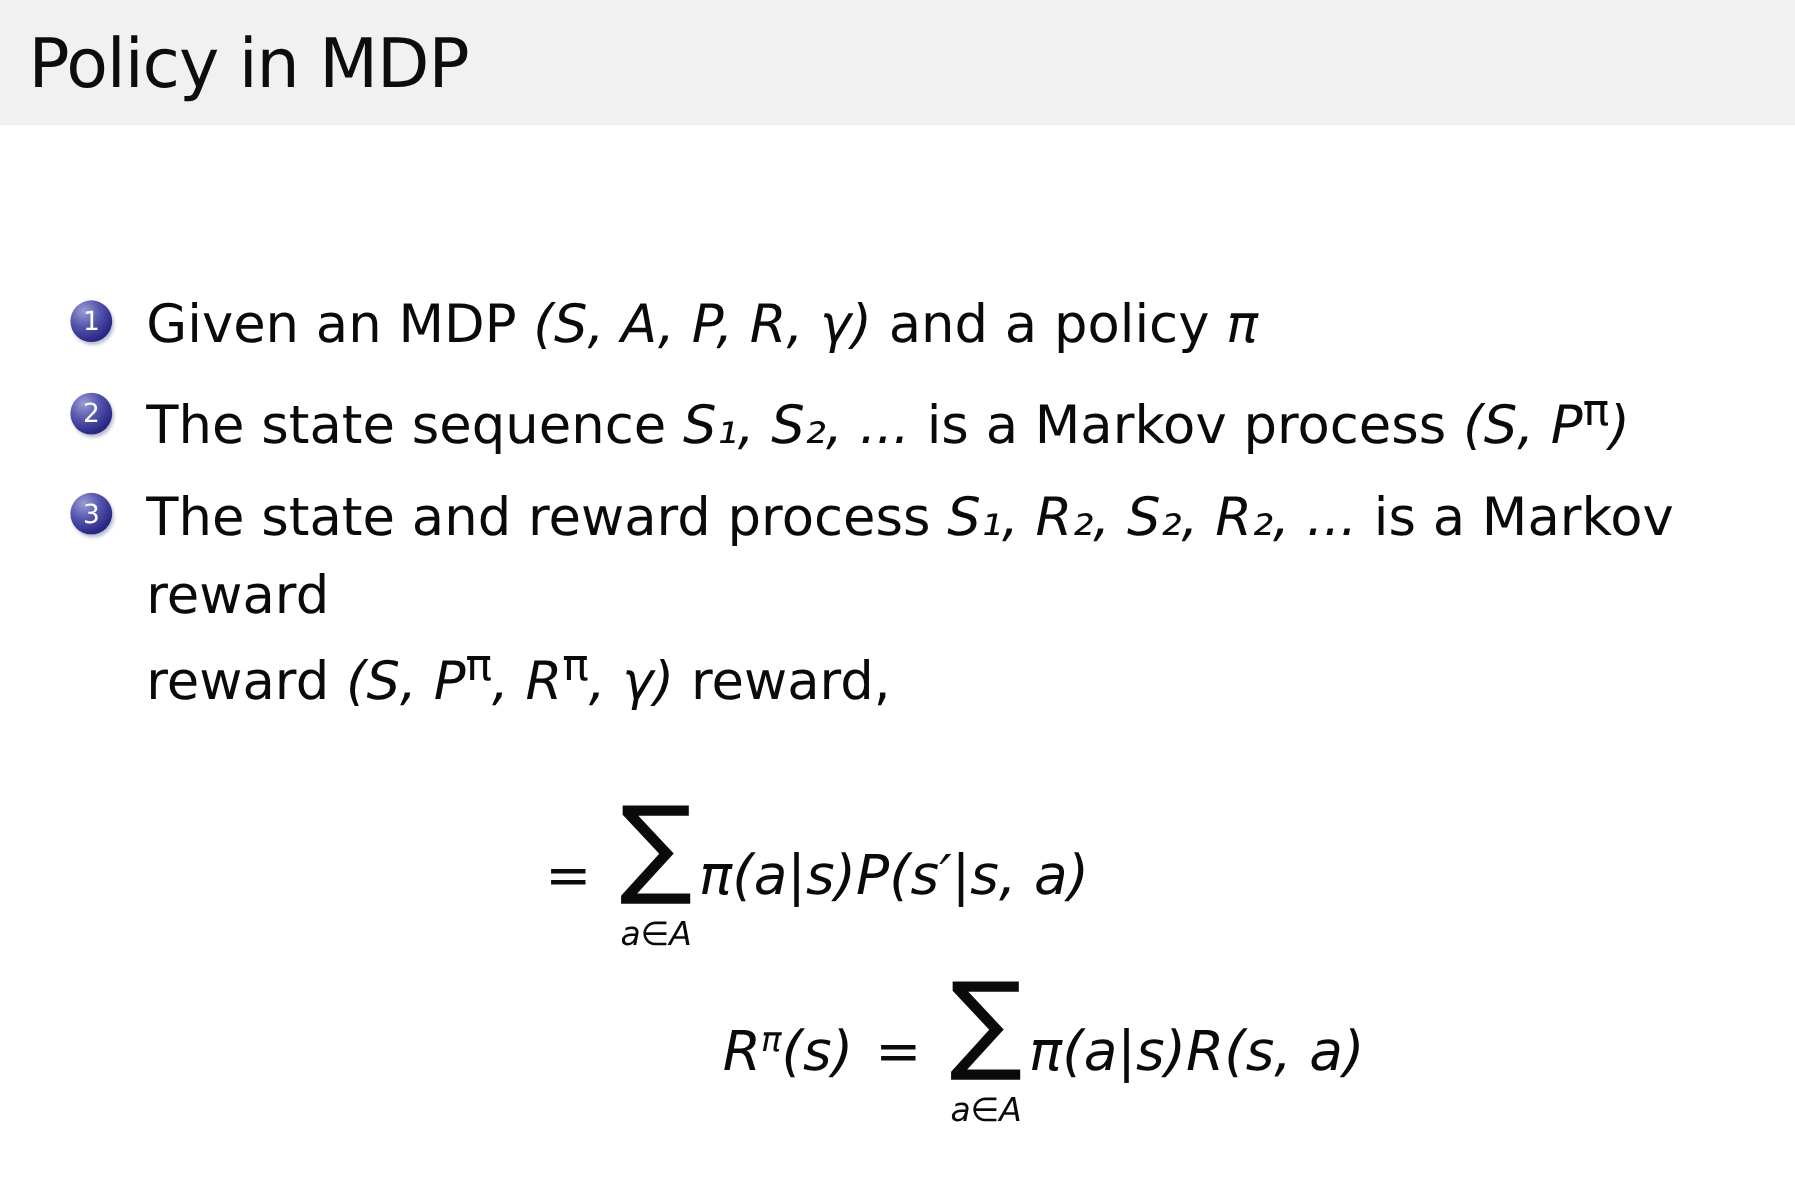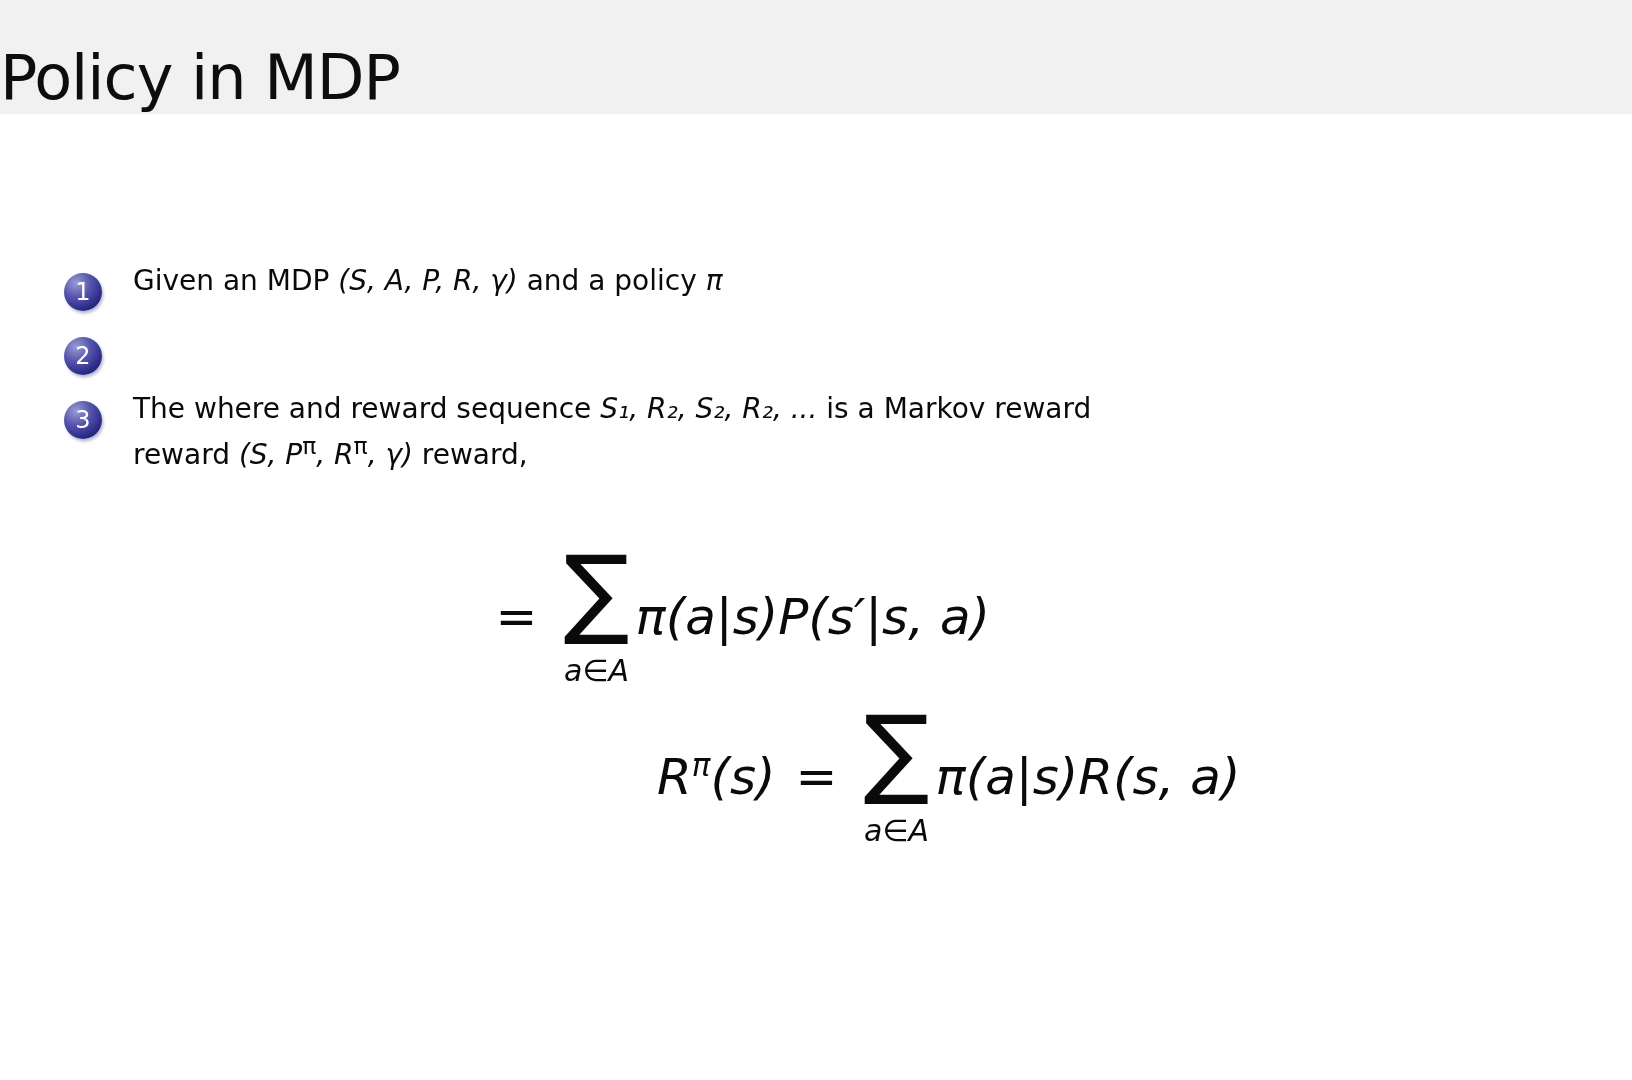--- a/index.html
+++ b/index.html
@@ -13,21 +13,22 @@
     width: 1632px;
     height: 1080px;
     background: #ffffff;
     position: relative;
   }
   .header {
     width: 100%;
     height: 114px;
     background: #f1f1f1;
     display: flex;
-    align-items: flex-end;
+    align-items: center;
+    padding-left: 26px;
   }
   .title {
     font-size: 62px;
     color: #0d0d0d;
     letter-spacing: -1px;
     font-weight: 400;
   }
   .bullets {
     padding: 146px 20px 0 64px;
   }
@@ -46,21 +47,21 @@
     background: radial-gradient(circle at 32% 26%, #9b9bd4 0%, #5555ae 38%, #2a2a86 72%, #17175a 100%);
     box-shadow: 1.5px 2.5px 3px rgba(130,130,170,0.55);
     color: #ffffff;
     display: flex;
     align-items: center;
     justify-content: center;
     font-size: 24px;
     line-height: 1;
   }
   .bullet-text {
-    font-size: 28px;
+    font-size: 48px;
     line-height: 1.47;
     color: #0a0a0a;
     max-width: 1505px;
   }
   .math { font-style: italic; }
   .math sup, .eq sup {
     font-size: 0.62em;
     line-height: 0;
     vertical-align: super;
     font-style: italic;
@@ -125,27 +126,28 @@
       <span class="ball">
           <span>1</span>
         </span>
       <div class="bullet-text"><span>Given an MDP </span><span class="math">(S, A, P, R, γ)</span><span> and a policy </span><span class="math">π</span></div>
     </div>
 
     <div class="bullet">
       <span class="ball">
           <span>2</span>
         </span>
+      <div class="bullet-text"><span>The state sequence </span><span class="math">S₁, S₂, ...</span><span> is a Markov process </span><span class="math">(S, P</span><sup>π</sup><span class="math">)</span></div>
     </div>
 
     <div class="bullet">
       <span class="ball">
           <span>3</span>
         </span>
-      <div class="bullet-text"><span>The where and reward sequence </span><span class="math">S₁, R₂, S₂, R₂, ...</span><span> is a Markov reward</span><br><span>reward </span><span class="math">(S, P</span><sup>π</sup><span class="math">, R</span><sup>π</sup><span class="math">, γ)</span><span> reward,</span></div>
+      <div class="bullet-text"><span>The state and reward process </span><span class="math">S₁, R₂, S₂, R₂, ...</span><span> is a Markov reward</span><br><span>reward </span><span class="math">(S, P</span><sup>π</sup><span class="math">, R</span><sup>π</sup><span class="math">, γ)</span><span> reward,</span></div>
     </div>
 
   </div>
 
   <div class="equations">
 
     <div class="eq-row eq">
       <span class="eq-equals">=</span>
       <span class="sum-wrap">
         <span class="sum-sigma">∑</span>

